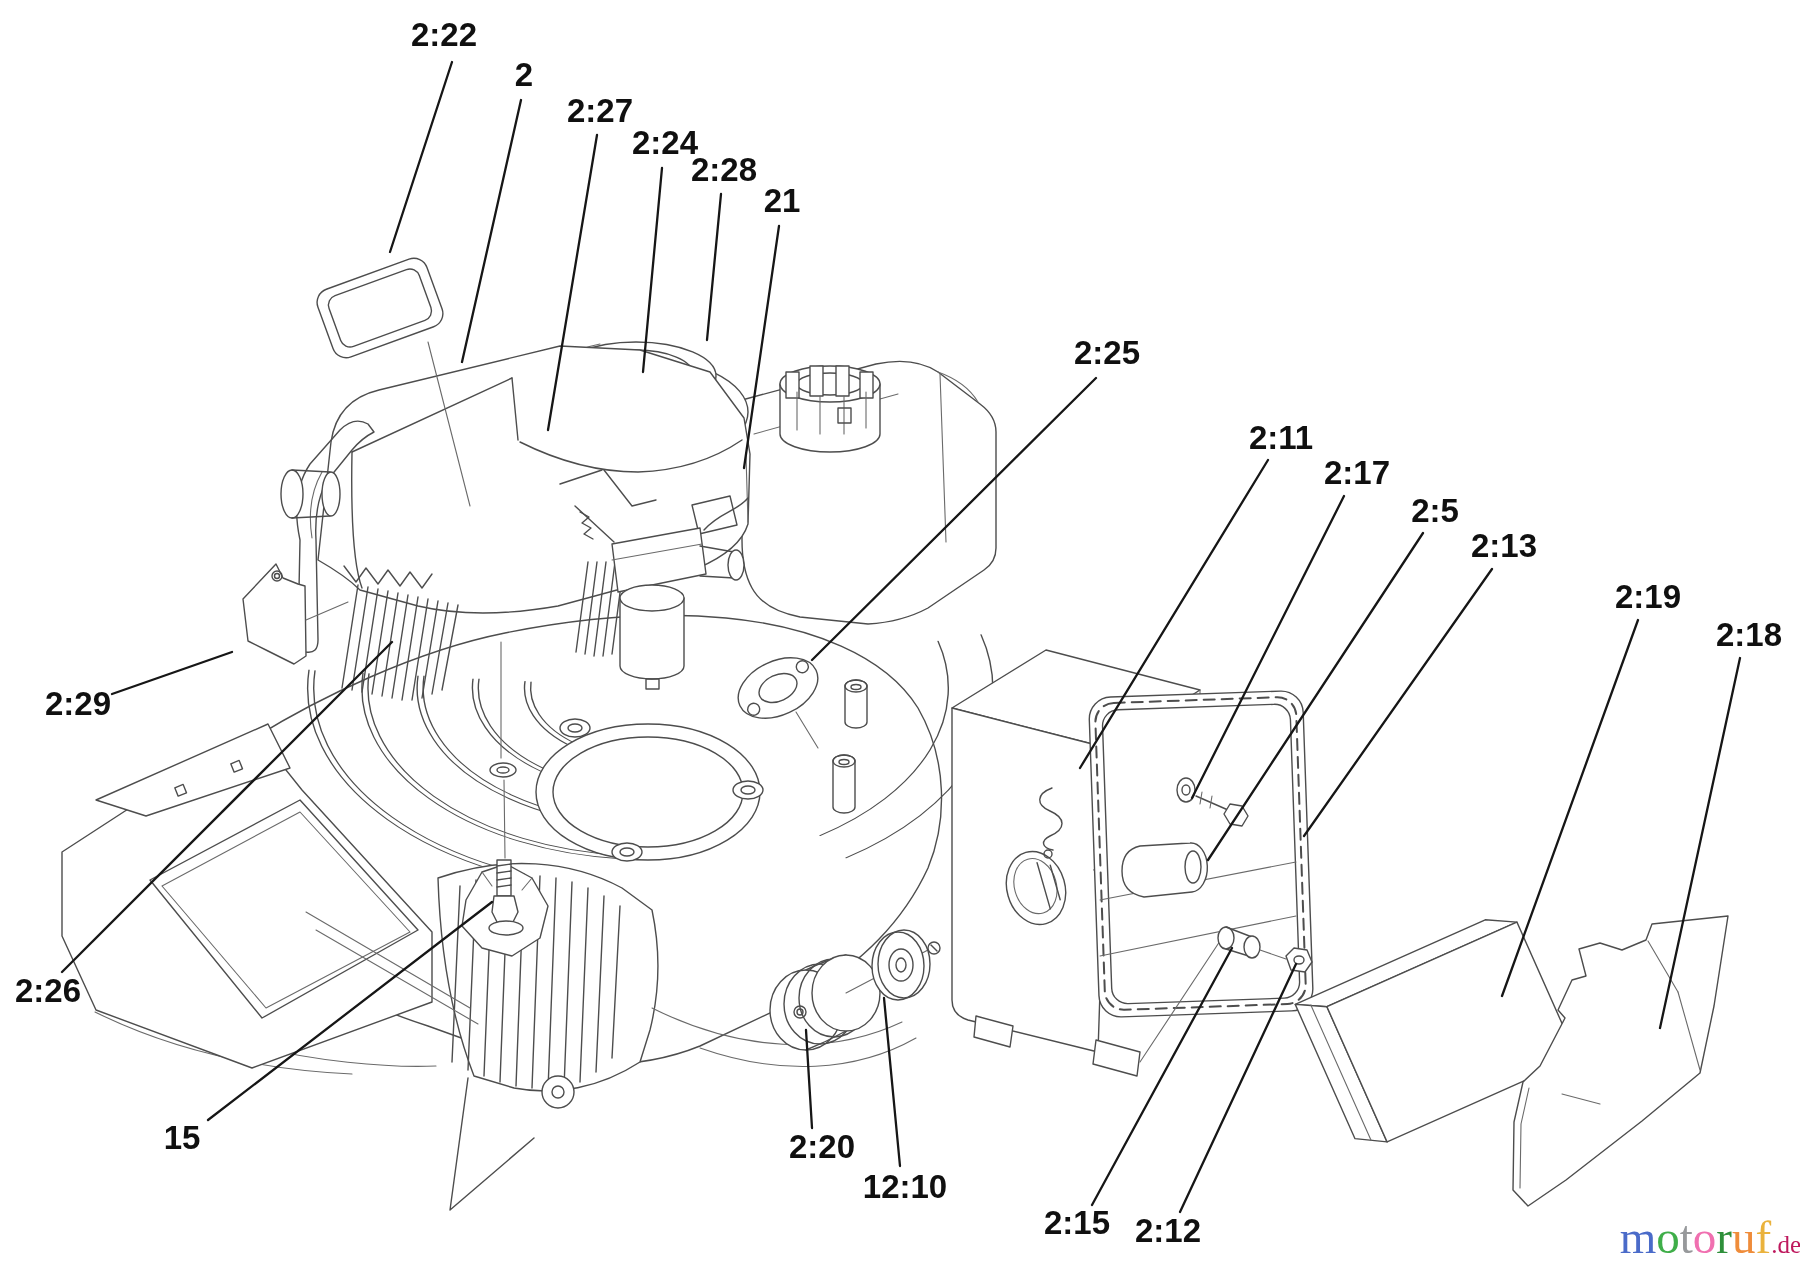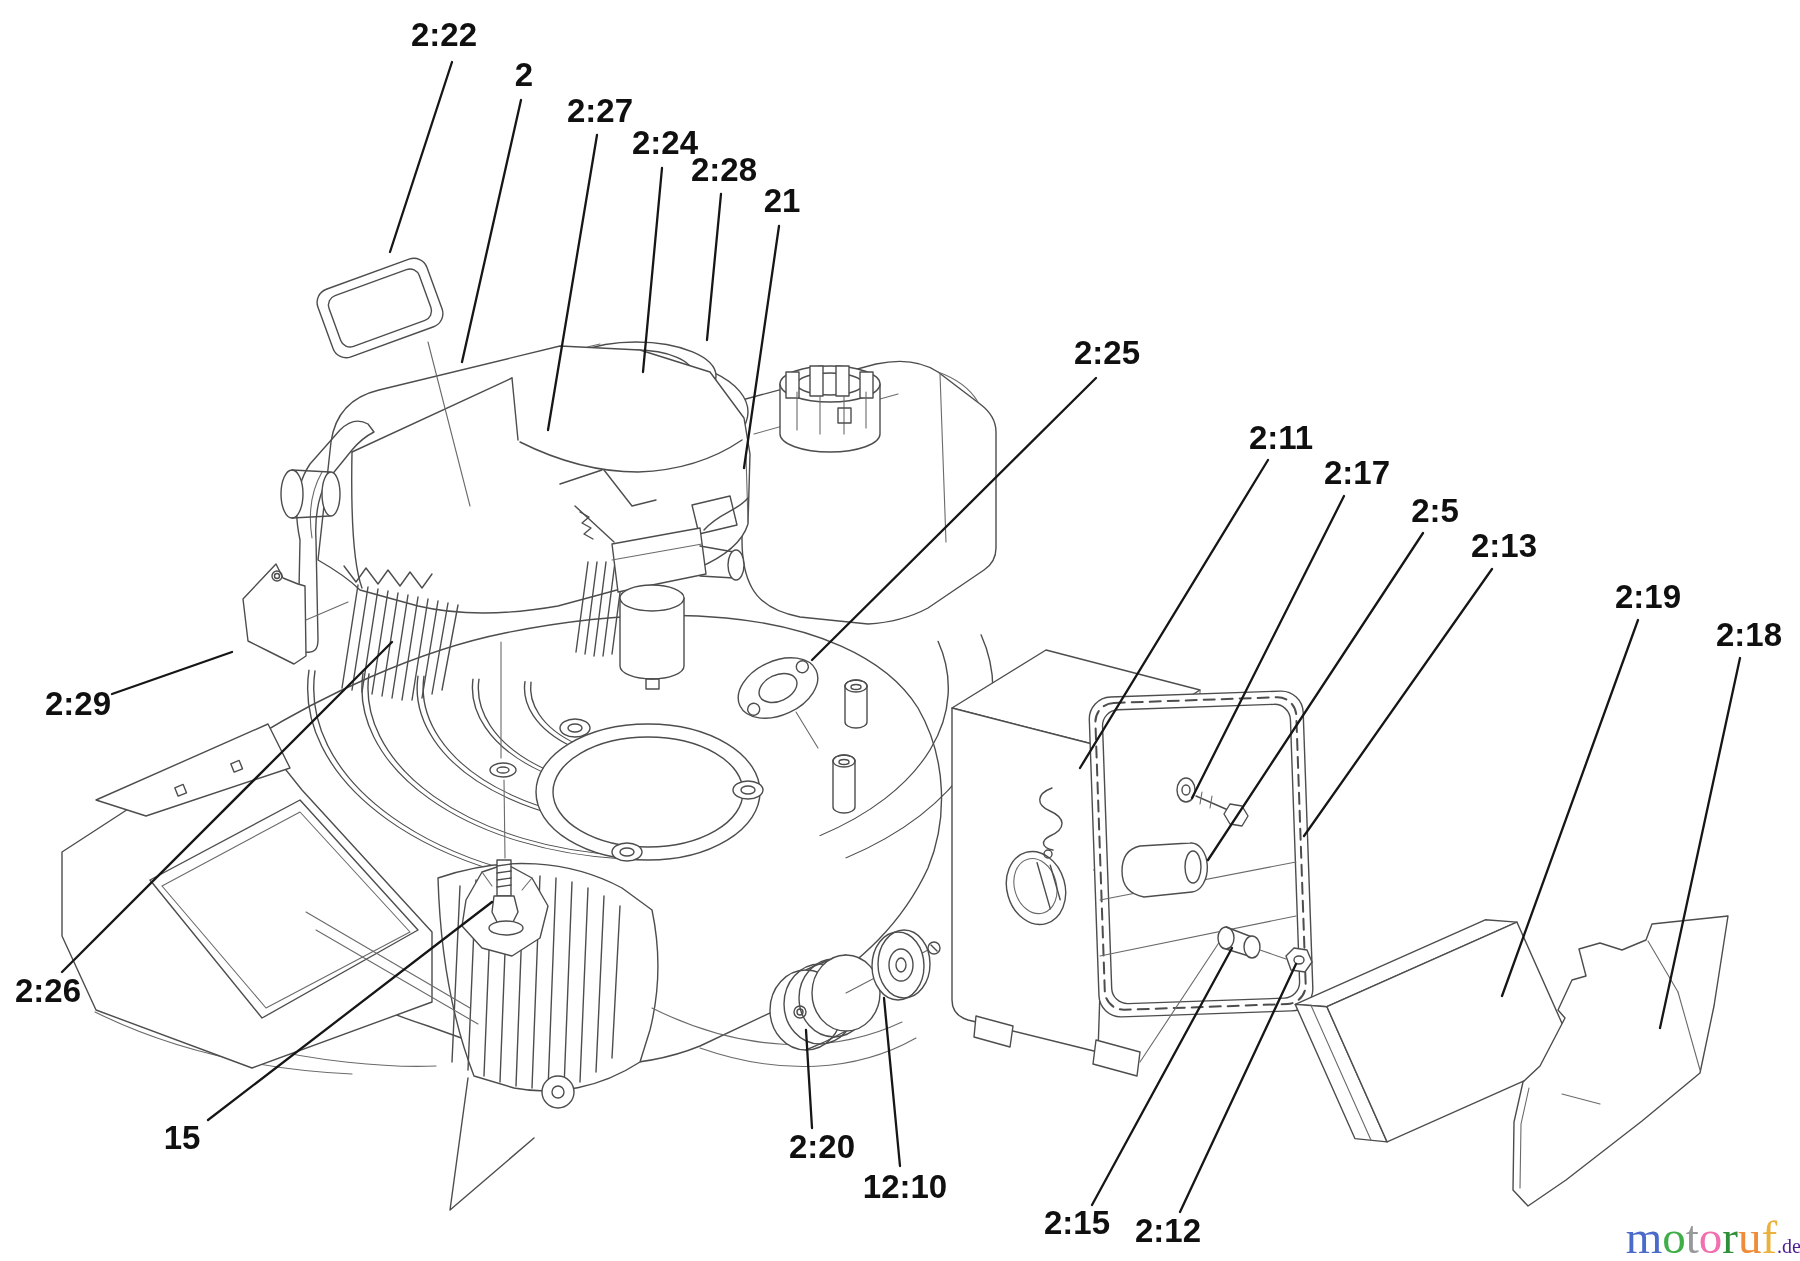--- a/index.html
+++ b/index.html
@@ -11,21 +11,21 @@
       fill:none;stroke:#4d4d4d;stroke-width:1.4;stroke-linejoin:round;stroke-linecap:round;}
   #diagram .wf{fill:#ffffff;}
   #diagram .t{stroke-width:1.1;stroke:#6a6a6a;}
   #diagram .dash{stroke-dasharray:11 7;stroke-width:2;}
   #diagram .leader{stroke:#161616;stroke-width:2.3;stroke-linecap:round;}
   #diagram text.callout{font-family:"Liberation Sans",sans-serif;font-weight:bold;font-size:33px;
       fill:#101010;text-anchor:middle;dominant-baseline:middle;stroke:none;}
   .logo{position:absolute;right:6px;bottom:0px;font-family:"Liberation Serif",serif;
         white-space:nowrap;line-height:1;}
   .logo .lt{font-size:47px;}
-  .logo .logo-suffix{font-size:20px;color:#4c1d95;}
+  .logo .logo-suffix{font-size:25px;color:#be185d;}
 </style>
 </head>
 <body>
 
 <div class="canvas">
 <svg id="diagram" width="1800" height="1261" viewBox="0 0 1800 1261">
 
   <g>
     <path class="wf" d="M238,748 C320,695 420,650 505,633 C590,616 665,612 726,618 C810,626 885,655 918,708 C948,760 947,822 928,868 C903,922 862,962 806,996 L700,1046 C636,1072 556,1070 478,1044 L428,1026 C372,1008 318,982 280,950 C248,922 232,888 234,850 Z"></path>
 

